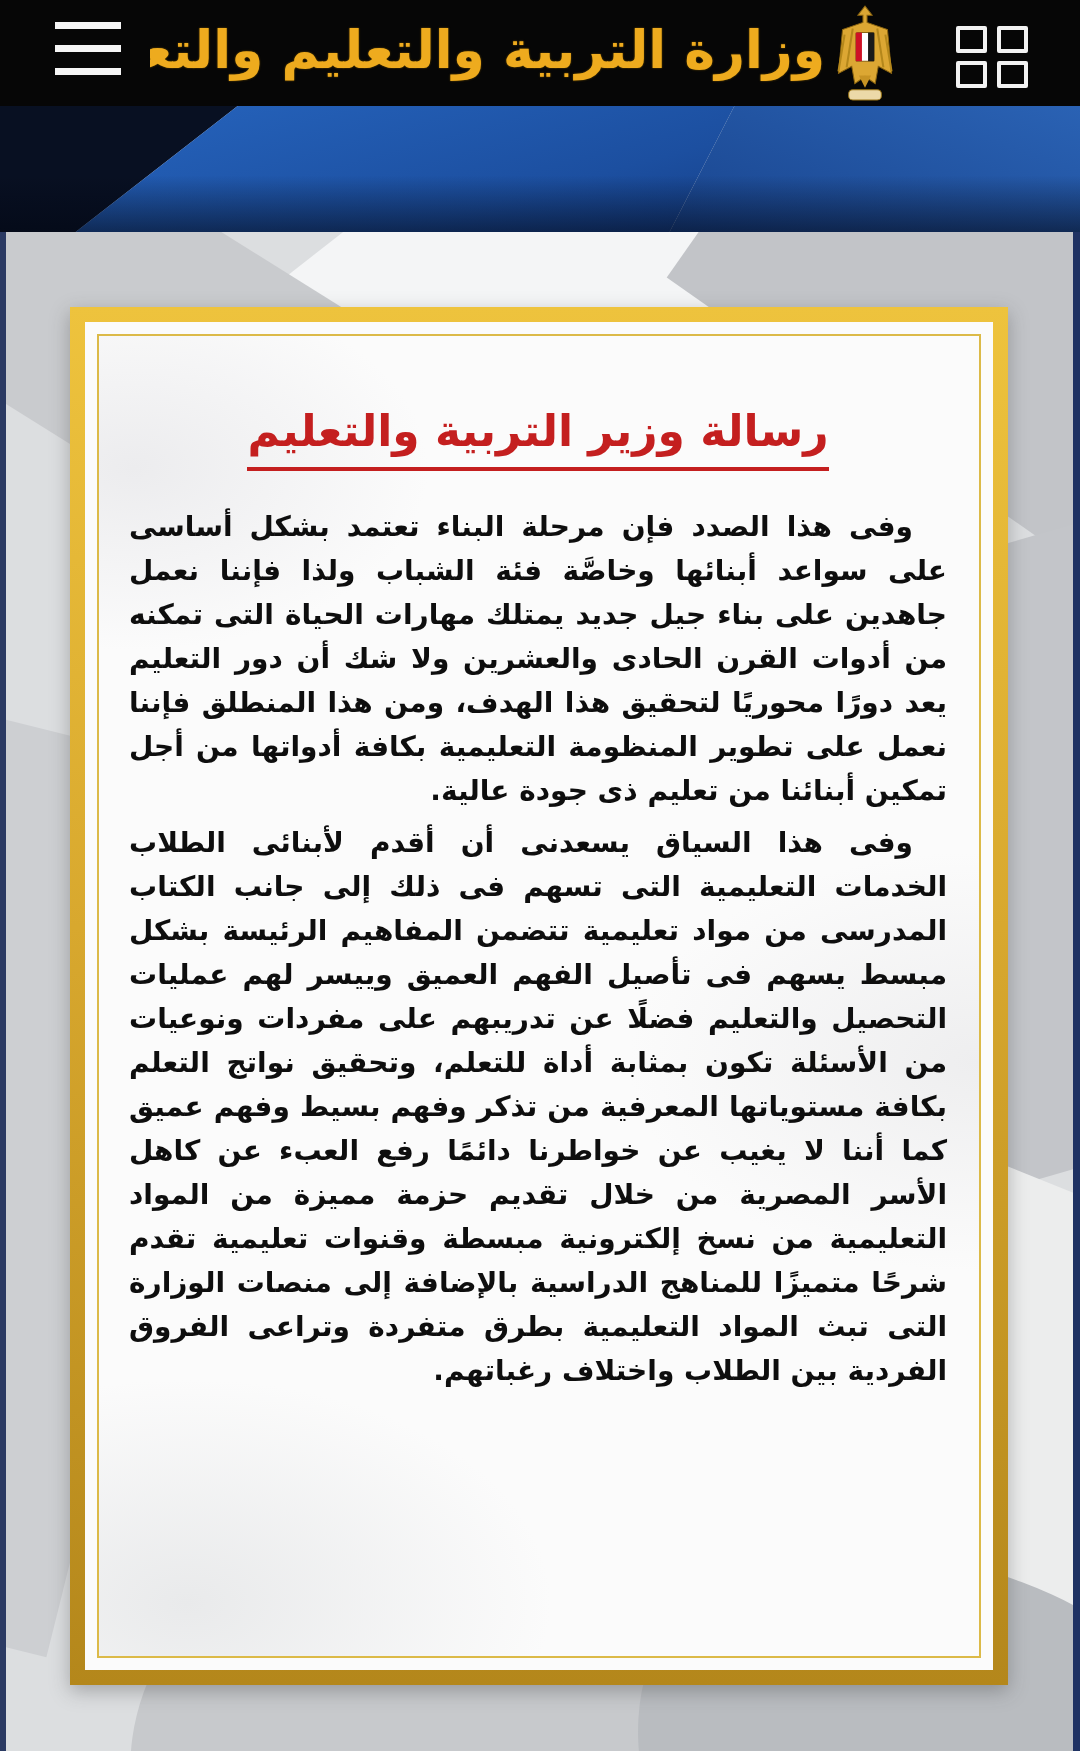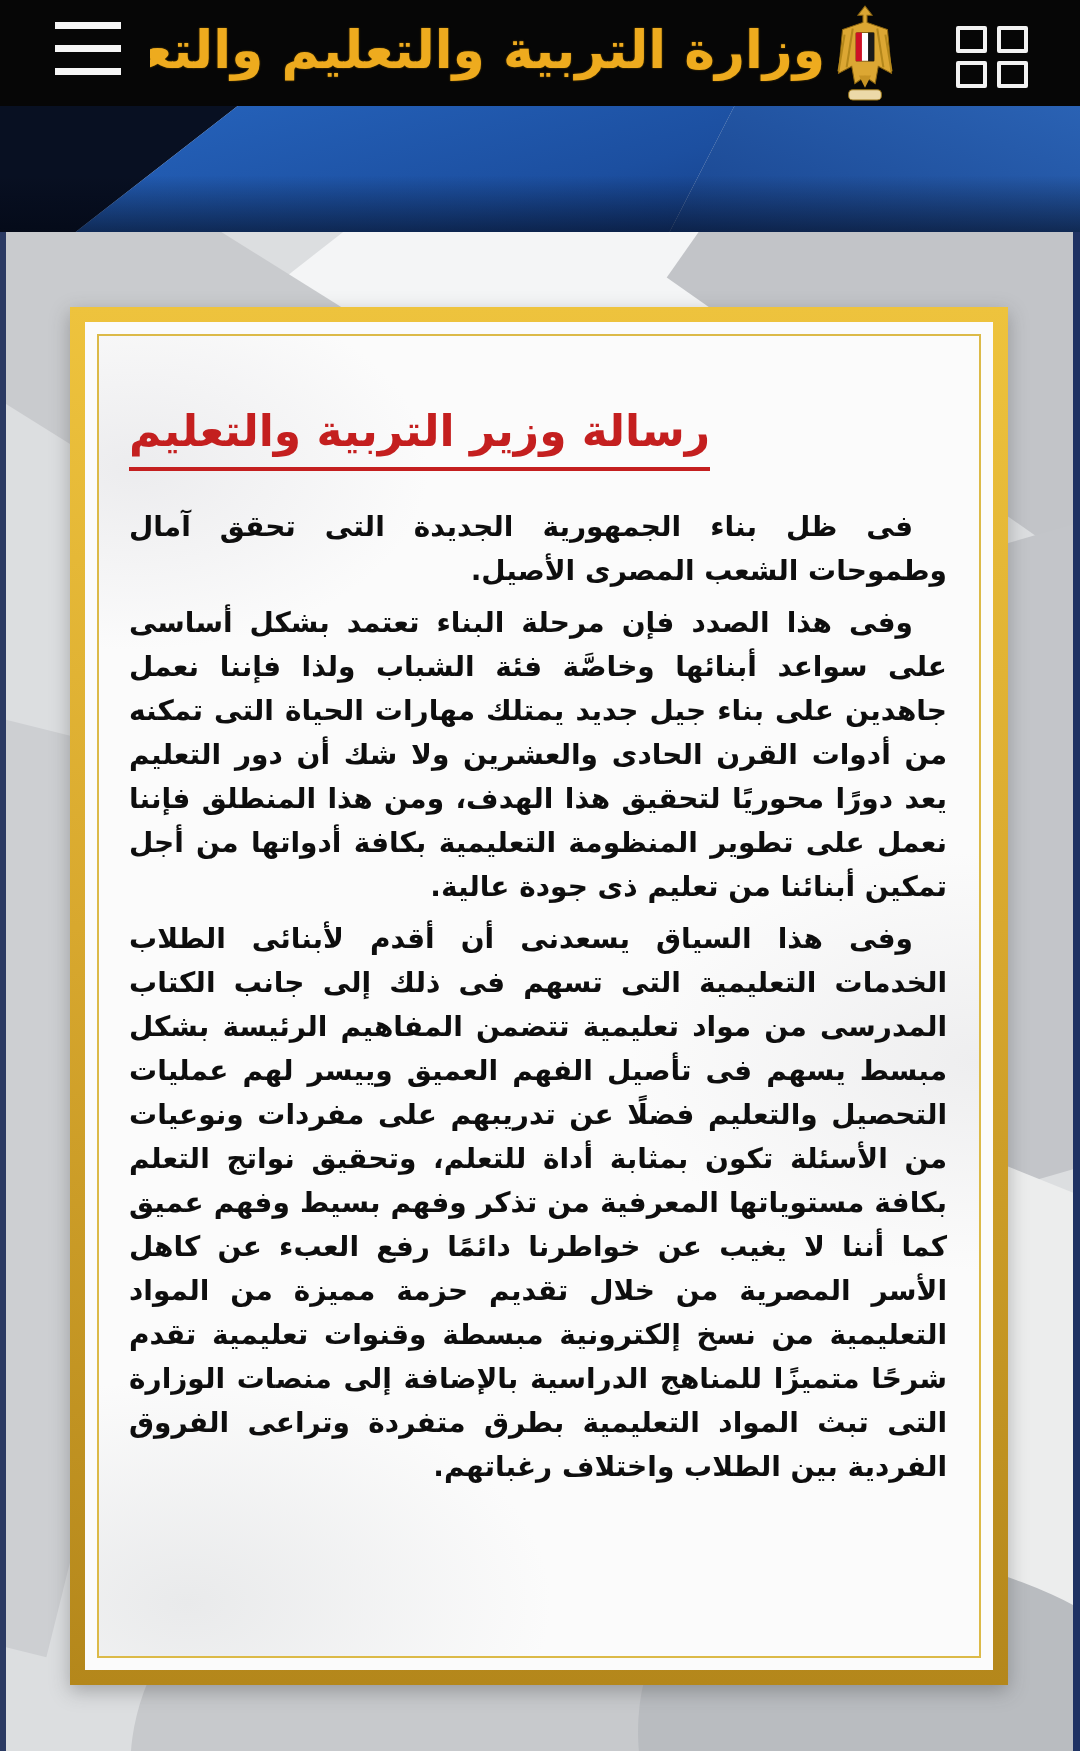--- a/index.html
+++ b/index.html
@@ -69,21 +69,21 @@
   }
   .frame-gap { width:100%; height:100%; background:#fbfbfb; padding:12px; }
   .paper {
     width:100%; height:100%; border:2px solid #dcba48; background:#fbfbfb;
     background-image:
       radial-gradient(ellipse 420px 260px at 4% 10%, #ececee 0%, rgba(236,236,238,0) 70%),
       radial-gradient(ellipse 500px 300px at 100% 55%, #eeeeef 0%, rgba(238,238,239,0) 70%),
       radial-gradient(ellipse 520px 320px at 10% 96%, #e9eaeb 0%, rgba(233,234,235,0) 70%);
     direction:rtl; padding:28px 32px 0 30px; position:relative; overflow:hidden;
   }
-  .letter-title-wrap { text-align:left; margin-top:42px; }
+  .letter-title-wrap { text-align:center; margin-top:42px; }
   .letter-title {
     display:inline-block; color:#c41f1f; font-size:44px; font-weight:bold;
     border-bottom:4px solid #c41f1f; padding-bottom:10px; line-height:1.15;
   }
   .body-text { margin-top:34px; }
   .body-text p {
     margin:0 0 8px 0; color:#0e0e0e; font-size:28px; font-weight:bold;
     line-height:44px; text-align:justify; text-indent:34px;
   }
 </style>
@@ -139,21 +139,20 @@
 
   <div class="frame">
     <div class="frame-gap">
       <div class="paper">
 
         <div class="letter-title-wrap">
           <span class="letter-title">رسالة وزير التربية والتعليم</span>
         </div>
 
         <div class="body-text">
-          <p>فى ظل بناء الجمهورية الجديدة التى تحقق آمال وطموحات الشعب المصرى الأصيل.</p>
           <p>وفى هذا الصدد فإن مرحلة البناء تعتمد بشكل أساسى على سواعد أبنائها وخاصَّة فئة الشباب ولذا فإننا نعمل جاهدين على بناء جيل جديد يمتلك مهارات الحياة التى تمكنه من أدوات القرن الحادى والعشرين ولا شك أن دور التعليم يعد دورًا محوريًا لتحقيق هذا الهدف، ومن هذا المنطلق فإننا نعمل على تطوير المنظومة التعليمية بكافة أدواتها من أجل تمكين أبنائنا من تعليم ذى جودة عالية.</p>
           <p>وفى هذا السياق يسعدنى أن أقدم لأبنائى الطلاب الخدمات التعليمية التى تسهم فى ذلك إلى جانب الكتاب المدرسى من مواد تعليمية تتضمن المفاهيم الرئيسة بشكل مبسط يسهم فى تأصيل الفهم العميق وييسر لهم عمليات التحصيل والتعليم فضلًا عن تدريبهم على مفردات ونوعيات من الأسئلة تكون بمثابة أداة للتعلم، وتحقيق نواتج التعلم بكافة مستوياتها المعرفية من تذكر وفهم بسيط وفهم عميق كما أننا لا يغيب عن خواطرنا دائمًا رفع العبء عن كاهل الأسر المصرية من خلال تقديم حزمة مميزة من المواد التعليمية من نسخ إلكترونية مبسطة وقنوات تعليمية تقدم شرحًا متميزًا للمناهج الدراسية بالإضافة إلى منصات الوزارة التى تبث المواد التعليمية بطرق متفردة وتراعى الفروق الفردية بين الطلاب واختلاف رغباتهم.</p>
 
         </div>
 
       </div>
     </div>
   </div>
 
 </div>

